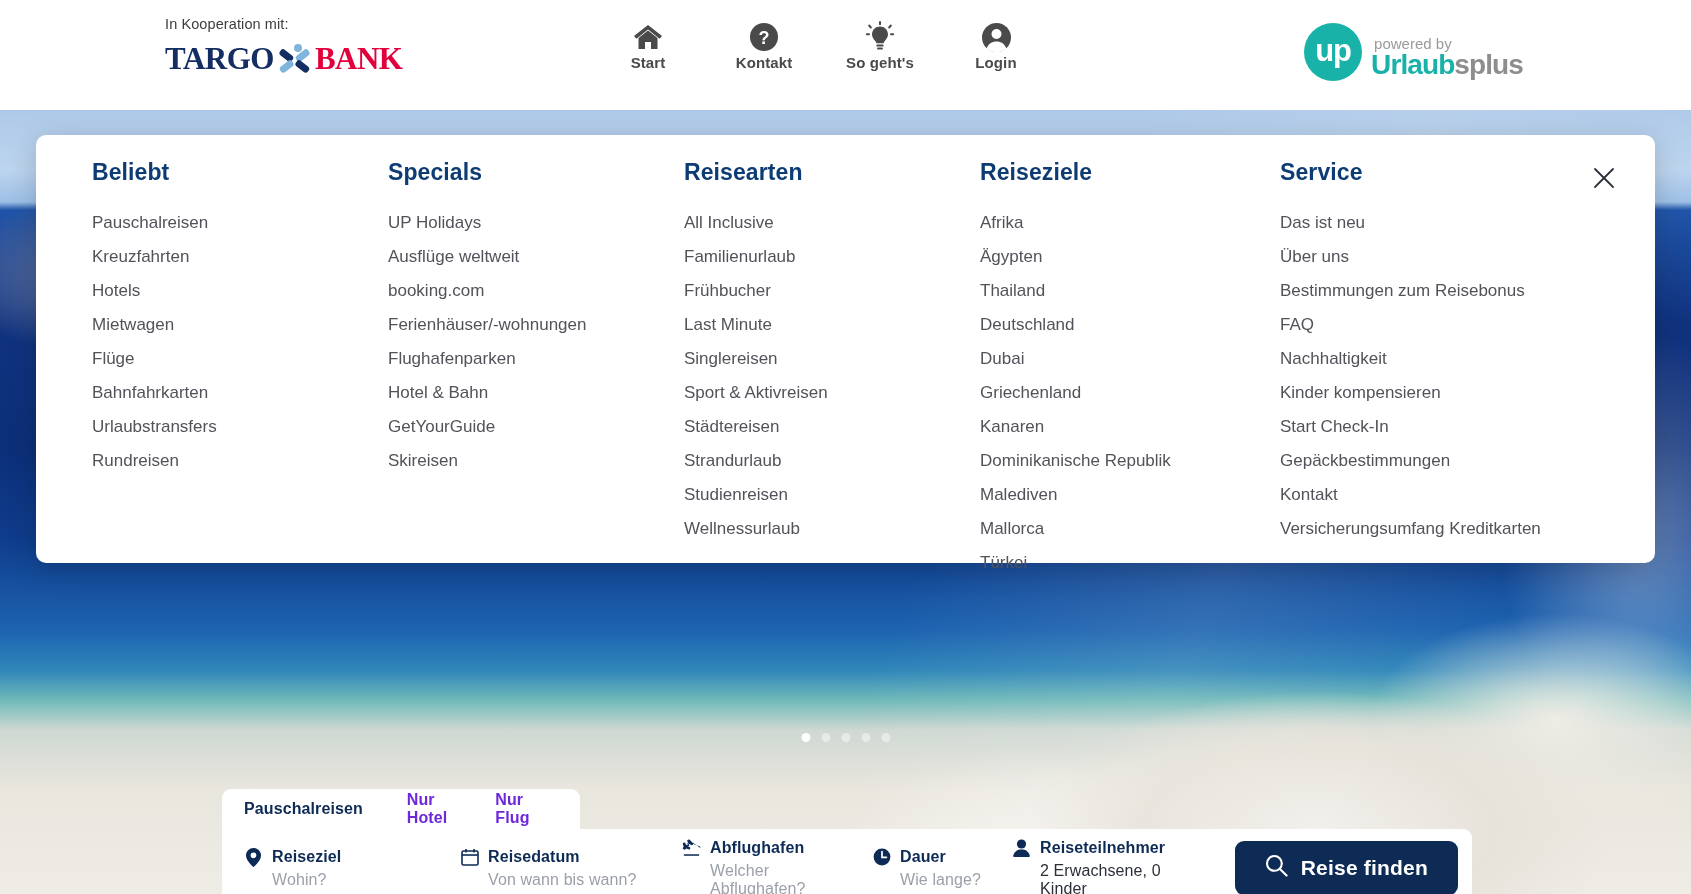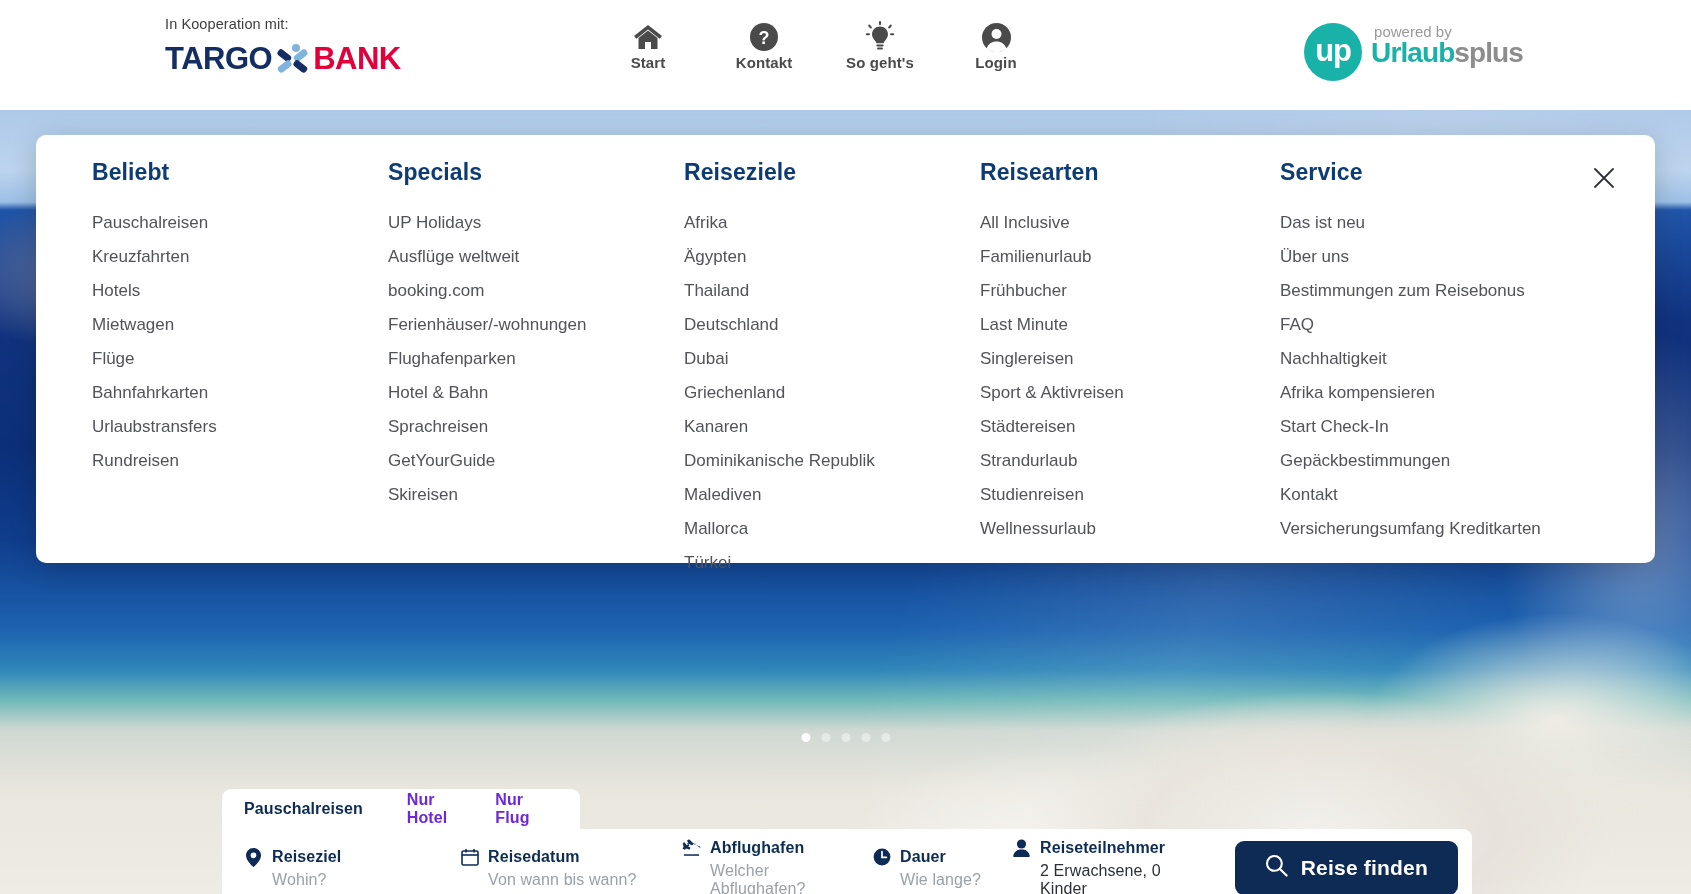--- a/index.html
+++ b/index.html
@@ -41,20 +41,21 @@
     letter-spacing: .1px;
     margin-bottom: 11px;
   }
   .targo-logo {
     display: flex;
     align-items: center;
     font-size: 31px;
     font-weight: 700;
     letter-spacing: -0.5px;
     line-height: 1;
+    font-family: Liberation Serif, serif;
   }
   .targo-word { color: #142d62; }
   .bank-word  { color: #e2003c; }
   .targo-mark {
     position: relative;
     width: 34px; height: 30px;
     margin: 0 3px 0 4px;
     flex: 0 0 auto;
   }
   .targo-mark .dot {
@@ -101,20 +102,21 @@
     font-weight: 700;
     color: #4a4a4a;
     letter-spacing: .1px;
   }
 
   .up-logo {
     position: absolute;
     right: 168px;
     top: 23px;
     display: flex;
+    align-items: flex-end;
     gap: 9px;
   }
   .up-badge {
     width: 58px; height: 58px;
     border-radius: 50%;
     background: #18b2a8;
     color: #fff;
     display: flex;
     align-items: center;
     justify-content: center;
@@ -540,62 +542,61 @@
       </div>
 
       <div class="mm-col">
         <div class="mm-title">Specials</div>
         <a class="mm-link" href="#">UP Holidays</a>
         <a class="mm-link" href="#">Ausflüge weltweit</a>
         <a class="mm-link" href="#">booking.com</a>
         <a class="mm-link" href="#">Ferienhäuser/-wohnungen</a>
         <a class="mm-link" href="#">Flughafenparken</a>
         <a class="mm-link" href="#">Hotel &amp; Bahn</a>
-        <a class="mm-link" href="#">Sprachreisen</a>
         <a class="mm-link" href="#">GetYourGuide</a>
         <a class="mm-link" href="#">Skireisen</a>
+      </div>
+
+      <div class="mm-col">
+        <div class="mm-title">Reisearten</div>
+        <a class="mm-link" href="#">All Inclusive</a>
+        <a class="mm-link" href="#">Familienurlaub</a>
+        <a class="mm-link" href="#">Frühbucher</a>
+        <a class="mm-link" href="#">Last Minute</a>
+        <a class="mm-link" href="#">Singlereisen</a>
+        <a class="mm-link" href="#">Sport &amp; Aktivreisen</a>
+        <a class="mm-link" href="#">Städtereisen</a>
+        <a class="mm-link" href="#">Strandurlaub</a>
+        <a class="mm-link" href="#">Studienreisen</a>
+        <a class="mm-link" href="#">Wellnessurlaub</a>
       </div>
 
       <div class="mm-col">
         <div class="mm-title">Reiseziele</div>
         <a class="mm-link" href="#">Afrika</a>
         <a class="mm-link" href="#">Ägypten</a>
         <a class="mm-link" href="#">Thailand</a>
         <a class="mm-link" href="#">Deutschland</a>
         <a class="mm-link" href="#">Dubai</a>
         <a class="mm-link" href="#">Griechenland</a>
         <a class="mm-link" href="#">Kanaren</a>
         <a class="mm-link" href="#">Dominikanische Republik</a>
         <a class="mm-link" href="#">Malediven</a>
         <a class="mm-link" href="#">Mallorca</a>
         <a class="mm-link" href="#">Türkei</a>
       </div>
 
       <div class="mm-col">
-        <div class="mm-title">Reisearten</div>
-        <a class="mm-link" href="#">All Inclusive</a>
-        <a class="mm-link" href="#">Familienurlaub</a>
-        <a class="mm-link" href="#">Frühbucher</a>
-        <a class="mm-link" href="#">Last Minute</a>
-        <a class="mm-link" href="#">Singlereisen</a>
-        <a class="mm-link" href="#">Sport &amp; Aktivreisen</a>
-        <a class="mm-link" href="#">Städtereisen</a>
-        <a class="mm-link" href="#">Strandurlaub</a>
-        <a class="mm-link" href="#">Studienreisen</a>
-        <a class="mm-link" href="#">Wellnessurlaub</a>
-      </div>
-
-      <div class="mm-col">
         <div class="mm-title">Service</div>
         <a class="mm-link" href="#">Das ist neu</a>
         <a class="mm-link" href="#">Über uns</a>
         <a class="mm-link" href="#">Bestimmungen zum Reisebonus</a>
         <a class="mm-link" href="#">FAQ</a>
         <a class="mm-link" href="#">Nachhaltigkeit</a>
-        <a class="mm-link" href="#">Afrika kompensieren</a>
+        <a class="mm-link" href="#">Kinder kompensieren</a>
         <a class="mm-link" href="#">Start Check-In</a>
         <a class="mm-link" href="#">Gepäckbestimmungen</a>
         <a class="mm-link" href="#">Kontakt</a>
         <a class="mm-link" href="#">Versicherungsumfang Kreditkarten</a>
       </div>
 
     </div>
   </div>
 
   <div class="search-widget">

